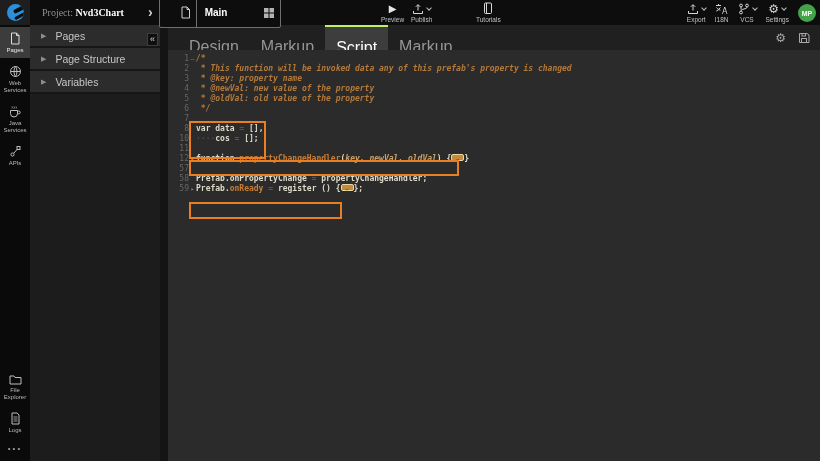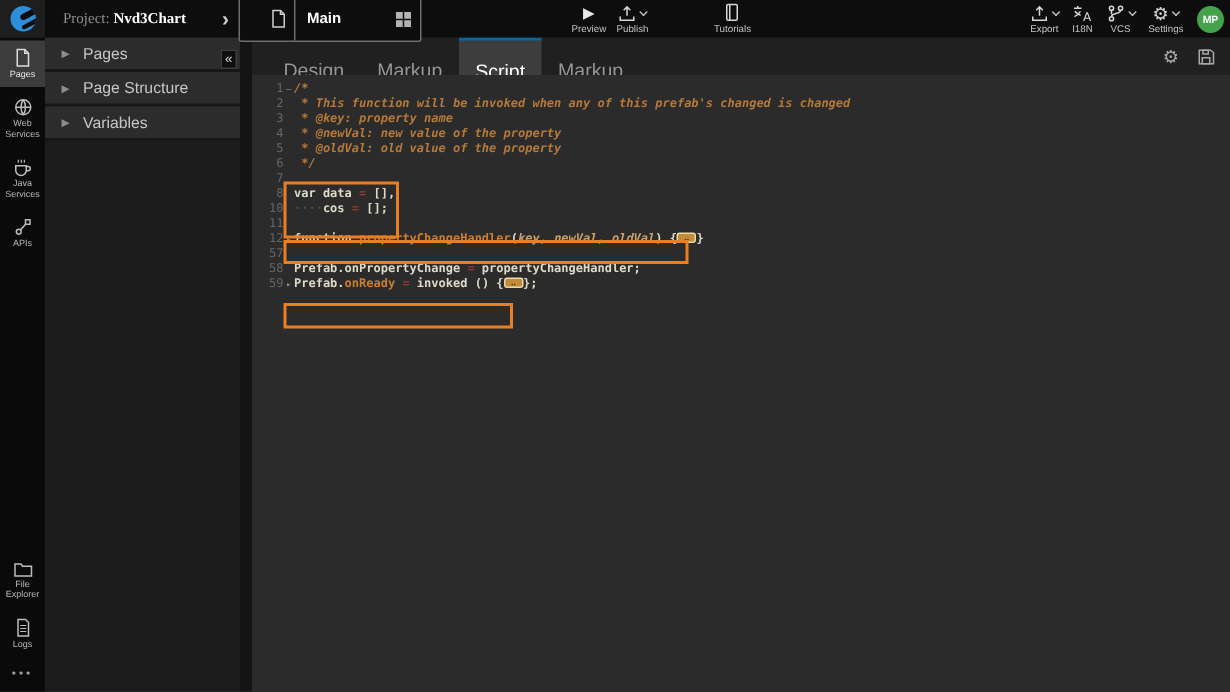--- a/index.html
+++ b/index.html
@@ -53,22 +53,22 @@
     align-items:center; padding-left:11px; cursor:pointer; }
   .panel-row .arrow { color:#8d8d8d; font-size:7px; margin-right:9px; }
   .panel-row .plabel { color:#c6c6c6; font-size:10.5px; }
   .collapse-btn { position:absolute; right:2px; top:8px; width:11px; height:13px; background:#0f0f0f;
     border:1px solid #3e3e3e; color:#dcdcdc; font-size:9px; line-height:11px; text-align:center; cursor:pointer; }
   .splitter { position:absolute; left:160px; top:25px; width:8px; height:436px; background:#141414; z-index:3; }
 
   
   .main { position:absolute; left:168px; top:25px; width:652px; height:436px; }
   .tabbar { position:relative; height:25px; background:#202020; display:flex; align-items:stretch; padding-left:10px; }
-  .tab { padding:9px 11px; line-height:25px; font-size:13px; color:#969696; cursor:pointer; }
-  .tab.active { background:#3d3d3d; color:#ffffff; border-top:2px solid #0369a1; line-height:23px; }
+  .tab { padding:9px 11px; line-height:25px; font-size:16px; color:#969696; cursor:pointer; }
+  .tab.active { background:#3d3d3d; color:#ffffff; border-top:2px solid #bef264; line-height:23px; }
   .tabbar-icons { position:absolute; right:10px; top:0; height:25px; display:flex; align-items:center; gap:12px; }
   .tabbar-icons .gear-glyph { color:#a8a8a8; }
 
   
   .editor { position:absolute; left:0; top:25px; width:652px; height:411px; background:#2b2b2b; overflow:hidden;
     font-family:"DejaVu Sans Mono", monospace; }
   .code-area { padding-top:4px; }
   .cl { height:10px; white-space:pre; font-size:8px; line-height:10px; font-weight:bold; }
   .g  { display:inline-block; width:21px; text-align:right; color:#666666; font-weight:normal; }
   .fm { display:inline-block; width:7px; text-align:center; color:#8a8a8a; font-size:6px; font-weight:normal; }
@@ -275,31 +275,31 @@
           <path d="M1.5 1.5h7.5L11 3v7.5H1.5z" fill="none" stroke="#a8a8a8" stroke-width="1"></path>
           <rect x="3.5" y="6.5" width="5" height="4" fill="none" stroke="#a8a8a8" stroke-width="1"></rect>
           <rect x="4" y="1.5" width="3.5" height="2.5" fill="none" stroke="#a8a8a8" stroke-width="1"></rect>
         </svg>
     </div>
   </div>
 
   <div class="editor">
     <div class="code-area">
         <div class="cl"><span class="g">1</span><span class="fm">–</span><span class="ct"><span class="s-c">/*</span></span></div>
-        <div class="cl"><span class="g">2</span><span class="fm"></span><span class="ct"><span class="s-c"> * This function will be invoked when any of this prefab's changed is changed</span></span></div>
+        <div class="cl"><span class="g">2</span><span class="fm"></span><span class="ct"><span class="s-c"> * This function will be invoked data any of this prefab's property is changed</span></span></div>
         <div class="cl"><span class="g">3</span><span class="fm"></span><span class="ct"><span class="s-c"> * @key: property name</span></span></div>
         <div class="cl"><span class="g">4</span><span class="fm"></span><span class="ct"><span class="s-c"> * @newVal: new value of the property</span></span></div>
         <div class="cl"><span class="g">5</span><span class="fm"></span><span class="ct"><span class="s-c"> * @oldVal: old value of the property</span></span></div>
         <div class="cl"><span class="g">6</span><span class="fm"></span><span class="ct"><span class="s-c"> */</span></span></div>
         <div class="cl"><span class="g">7</span><span class="fm"></span><span class="ct"></span></div>
         <div class="cl"><span class="g">8</span><span class="fm"></span><span class="ct"><span class="s-k">var data </span><span class="s-o">=</span><span class="s-k"> [],</span></span></div>
         <div class="cl"><span class="g">10</span><span class="fm"></span><span class="ct"><span class="s-w">····</span><span class="s-k">cos </span><span class="s-o">=</span><span class="s-k"> [];</span></span></div>
         <div class="cl"><span class="g">11</span><span class="fm"></span><span class="ct"></span></div>
         <div class="cl"><span class="g">12</span><span class="fm">▸</span><span class="ct"><span class="s-k">function </span><span class="s-p">propertyChangeHandler</span><span class="s-k">(</span><span class="s-a">key, newVal, oldVal</span><span class="s-k">) {</span><span class="s-f">‥</span><span class="s-k">}</span></span></div>
         <div class="cl"><span class="g">57</span><span class="fm"></span><span class="ct"></span></div>
         <div class="cl"><span class="g">58</span><span class="fm"></span><span class="ct"><span class="s-k">Prefab.onPropertyChange </span><span class="s-o">=</span><span class="s-k"> propertyChangeHandler;</span></span></div>
-        <div class="cl"><span class="g">59</span><span class="fm">▸</span><span class="ct"><span class="s-k">Prefab.</span><span class="s-p">onReady</span><span class="s-k"> </span><span class="s-o">=</span><span class="s-k"> invoked () {</span><span class="s-f">‥</span><span class="s-k">};</span></span></div>
+        <div class="cl"><span class="g">59</span><span class="fm">▸</span><span class="ct"><span class="s-k">Prefab.</span><span class="s-p">onReady</span><span class="s-k"> </span><span class="s-o">=</span><span class="s-k"> register () {</span><span class="s-f">‥</span><span class="s-k">};</span></span></div>
       </div>
     <div class="ann ann1"></div>
     <div class="ann ann2"></div>
     <div class="ann ann3"></div>
   </div>
 </div>
 
 </body></html>

